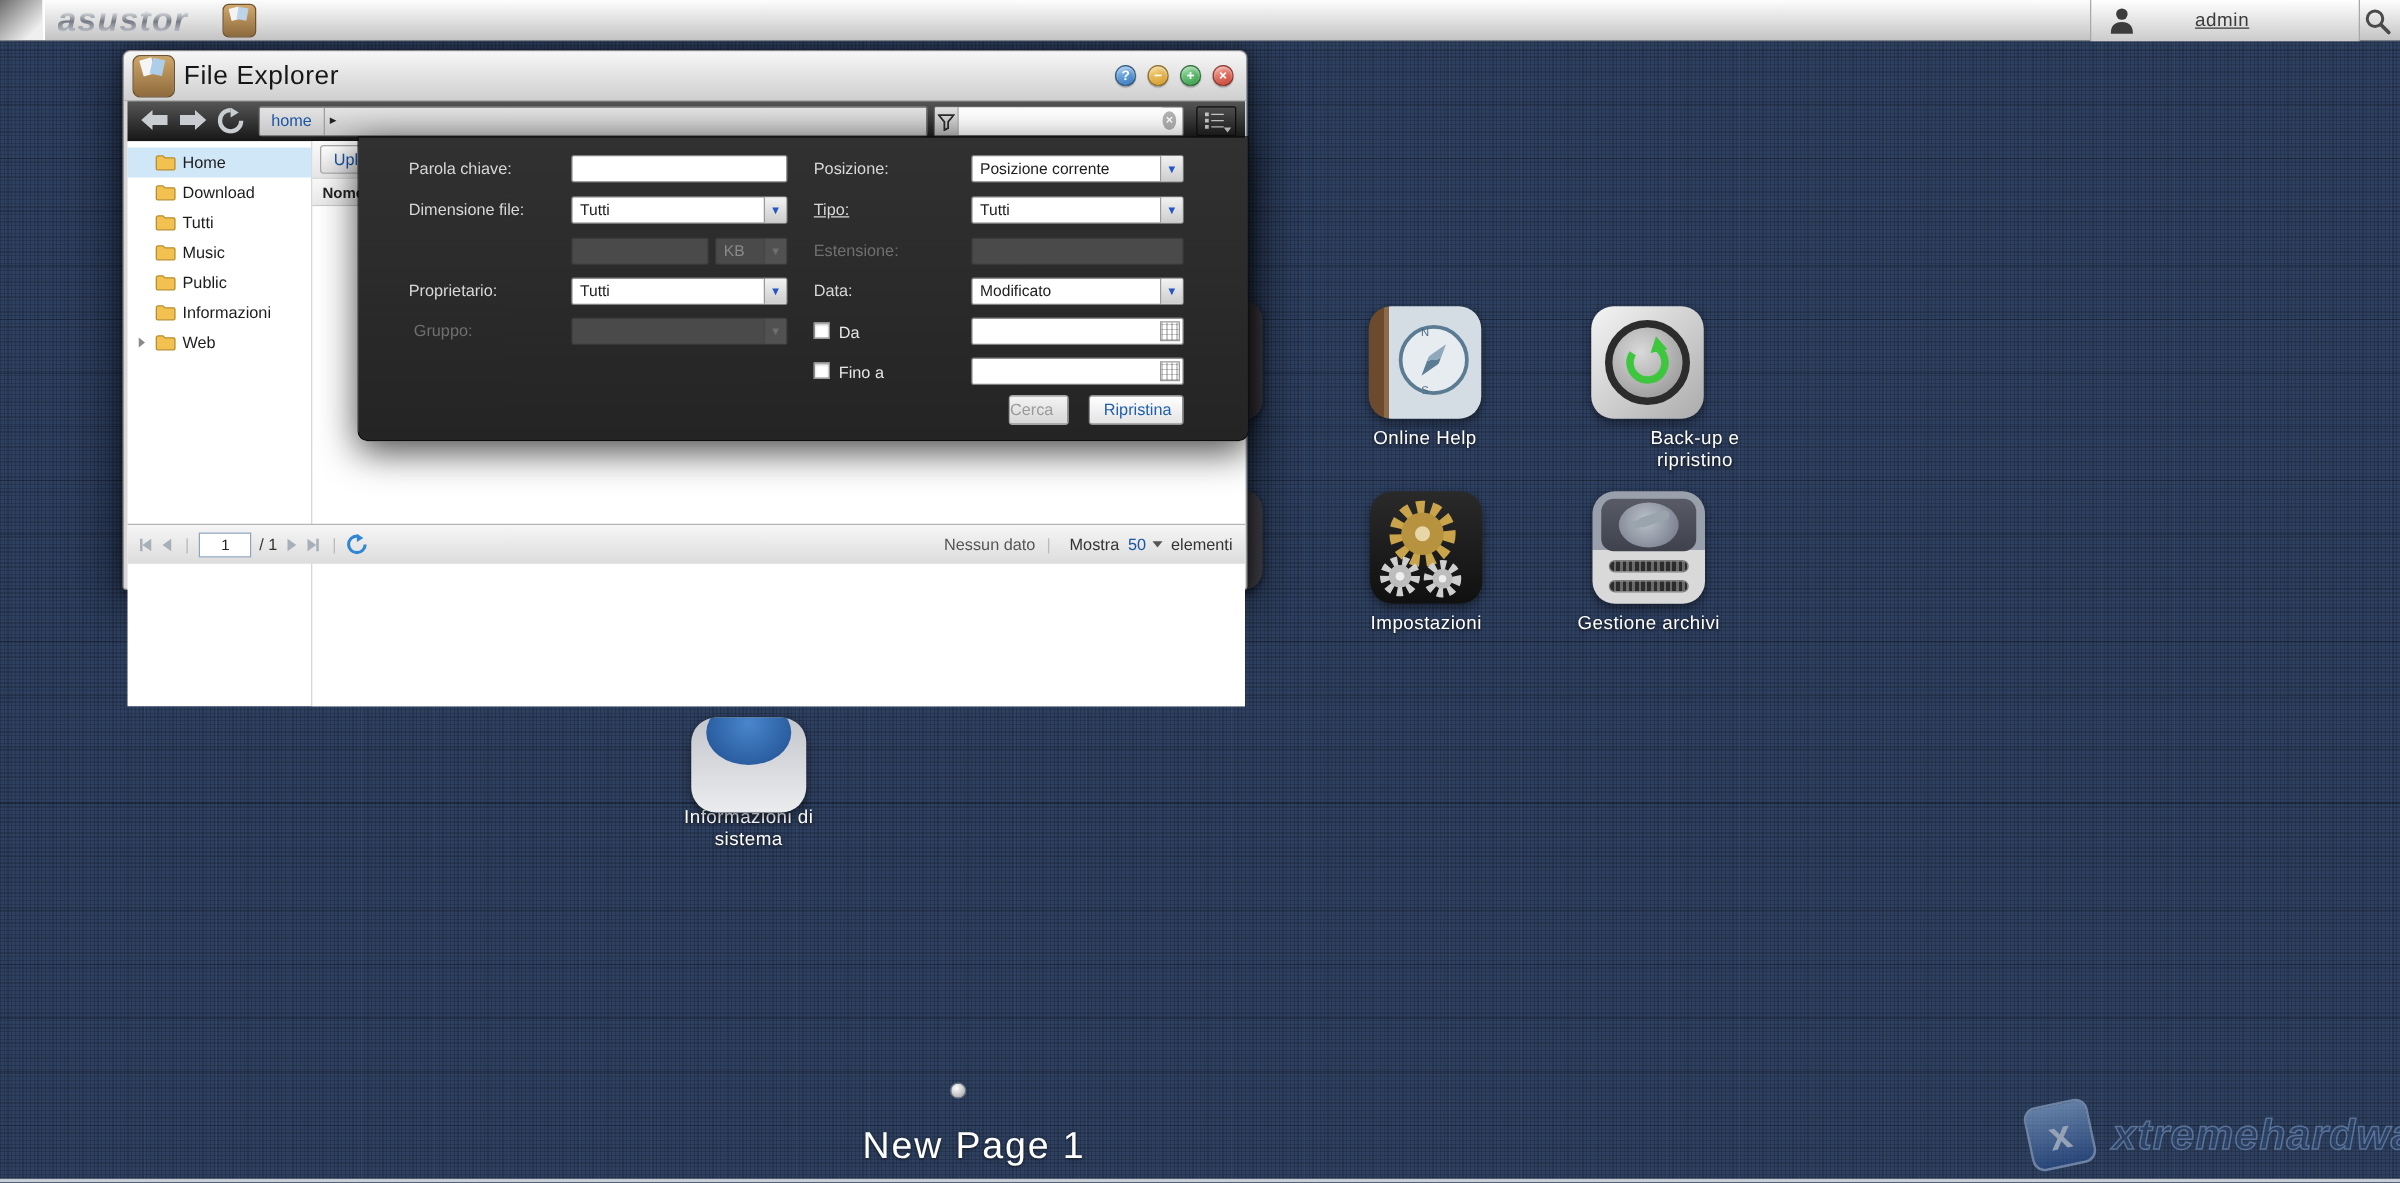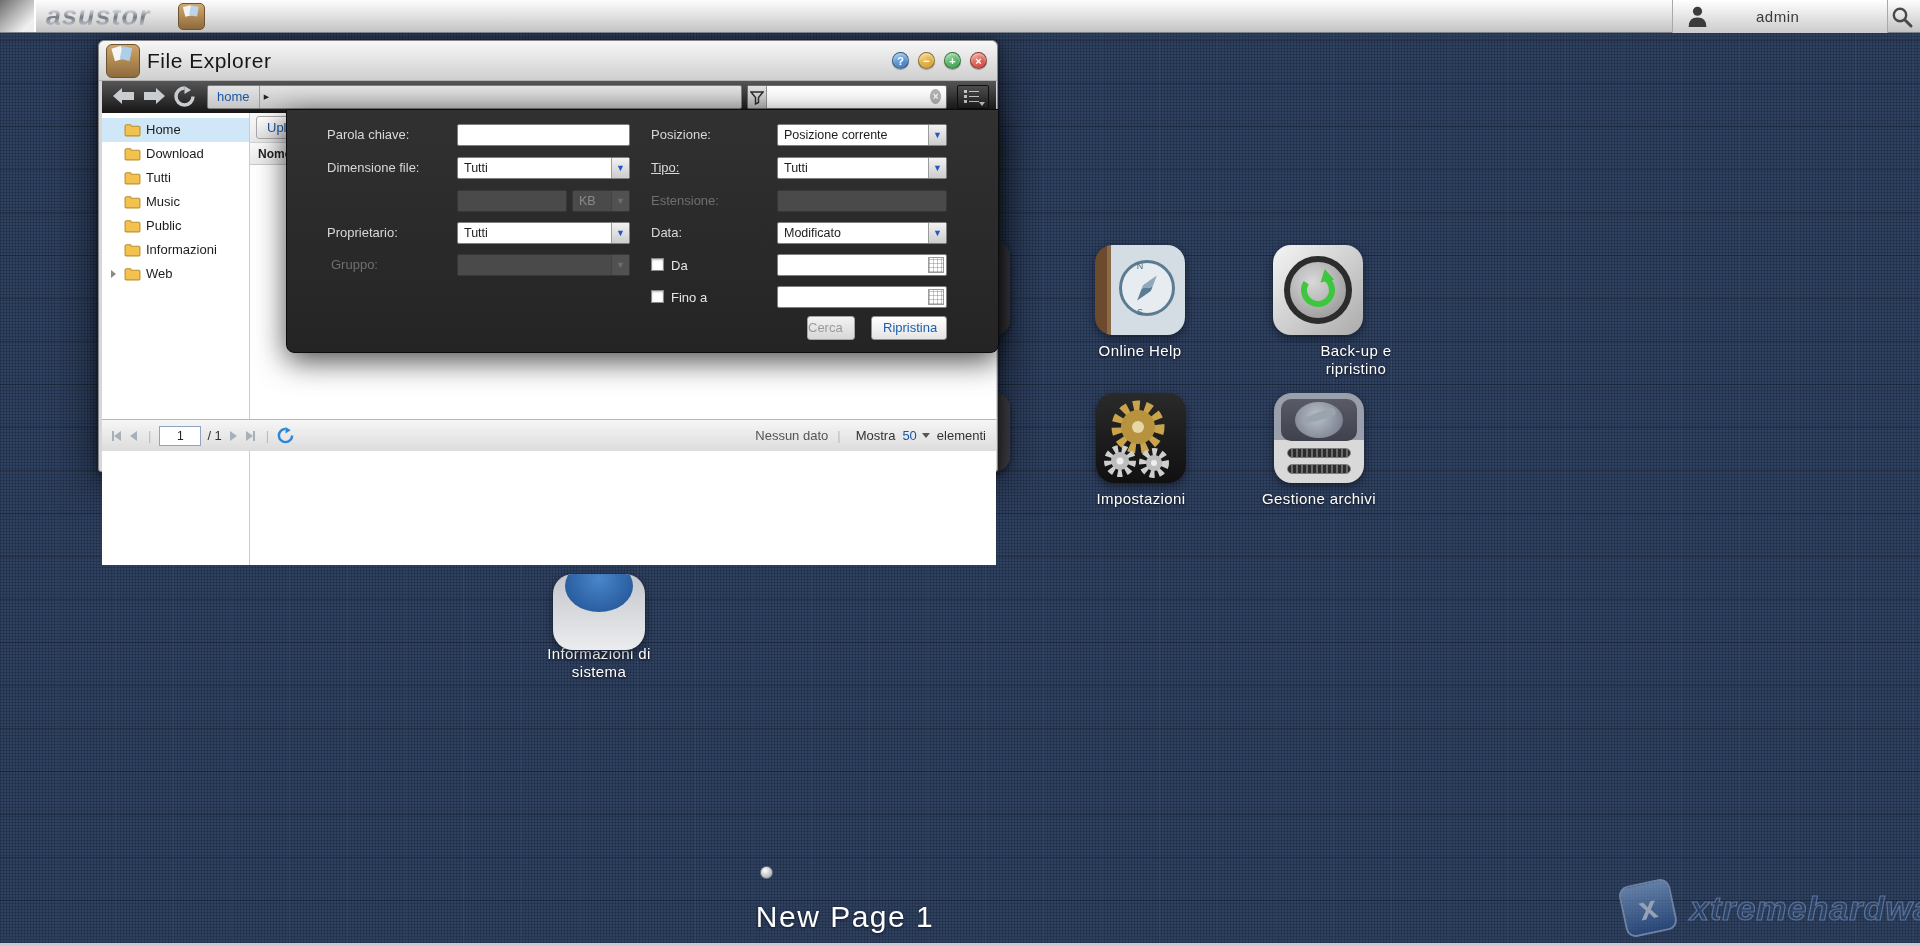--- a/index.html
+++ b/index.html
@@ -39,21 +39,21 @@
   .task-icon {
     position:absolute; left:178px; top:3px; width:27px; height:27px; border-radius:5px;
     background:linear-gradient(#d2a96e, #8d6a3c); border:1px solid #6e5330; overflow:hidden;
   }
   .task-icon::before{ content:""; position:absolute; left:5px; top:2px; width:8px; height:10px; background:#f3f3f3; transform:rotate(-14deg); }
   .task-icon::after{ content:""; position:absolute; left:11px; top:2px; width:8px; height:10px; background:#bcd3e8; transform:rotate(10deg); }
   .user-box {
     position:absolute; left:1672px; top:0; width:216px; height:33px;
     background:linear-gradient(#ffffff,#cbcbcb); border-left:1px solid #a8a8a8; border-right:1px solid #a8a8a8;
   }
-  .user-box .label { position:absolute; left:83px; top:0; line-height:33px; font-size:15px; color:#3a3a3a; letter-spacing:.5px; }
+  .user-box .label { position:absolute; left:83px; top:0; line-height:33px; font-size:15px; color:#3a3a3a; letter-spacing:.5px;text-decoration:underline; }
   .person { position:absolute; left:12px; top:4px; }
   .magnifier { position:absolute; left:1890px; top:5px; }
 
   
   svg { display:block; }
 
   
   .window {
     position:absolute; left:98px; top:40px; width:900px; height:432px; z-index:10;
     background:#d7d7d7; border:1px solid #87878a; border-radius:6px 6px 3px 3px;
@@ -174,21 +174,21 @@
   .i-sysinfo { position:absolute; left:553px; top:574px; width:92px; height:76px; border-radius:20px; z-index:4;
     background:linear-gradient(#c3c6cc,#ebecee); overflow:hidden; box-shadow:0 3px 8px rgba(0,0,0,.45); }
   .i-sysinfo .arc { position:absolute; left:12px; top:-14px; width:68px; height:52px; border-radius:50%;
     background:radial-gradient(circle at 50% 35%, #4a86cc, #1d4e8f); }
 
   .hidden-app { position:absolute; width:62px; border-radius:16px; z-index:4;
     background:linear-gradient(90deg,#1e1e22,#3f3f46); box-shadow:0 2px 6px rgba(0,0,0,.5); }
 
   .page-dot { position:absolute; left:760px; top:866px; width:13px; height:13px; border-radius:50%; z-index:3;
     background:radial-gradient(circle at 38% 32%, #ffffff, #9a9a9a); border:1px solid #6b7688; }
-  .page-label { position:absolute; left:690px; top:900px; width:310px; text-align:center; z-index:3;
+  .page-label { position:absolute; left:690px; top:900px; width:310px; z-index:3;
     font-size:30px; color:#fff; letter-spacing:1.5px; text-shadow:0 1px 3px rgba(0,0,0,.6); }
 
   .watermark { position:absolute; left:1622px; top:882px; z-index:3; opacity:.6; display:flex; align-items:center; }
   .wm-badge { width:52px; height:52px; border-radius:10px; transform:rotate(-12deg);
     background:linear-gradient(#88add9,#2a4f8f); border:2px solid #9ab4d8;
     color:#dce8f5; font-size:32px; font-weight:bold; text-align:center; line-height:48px; }
   .wm-text { margin-left:16px; font-size:34px; font-weight:bold; font-style:italic; letter-spacing:1px;
     color:rgba(52,84,134,.45); -webkit-text-stroke:1.2px rgba(140,175,220,.8); }
 </style>
 </head>

